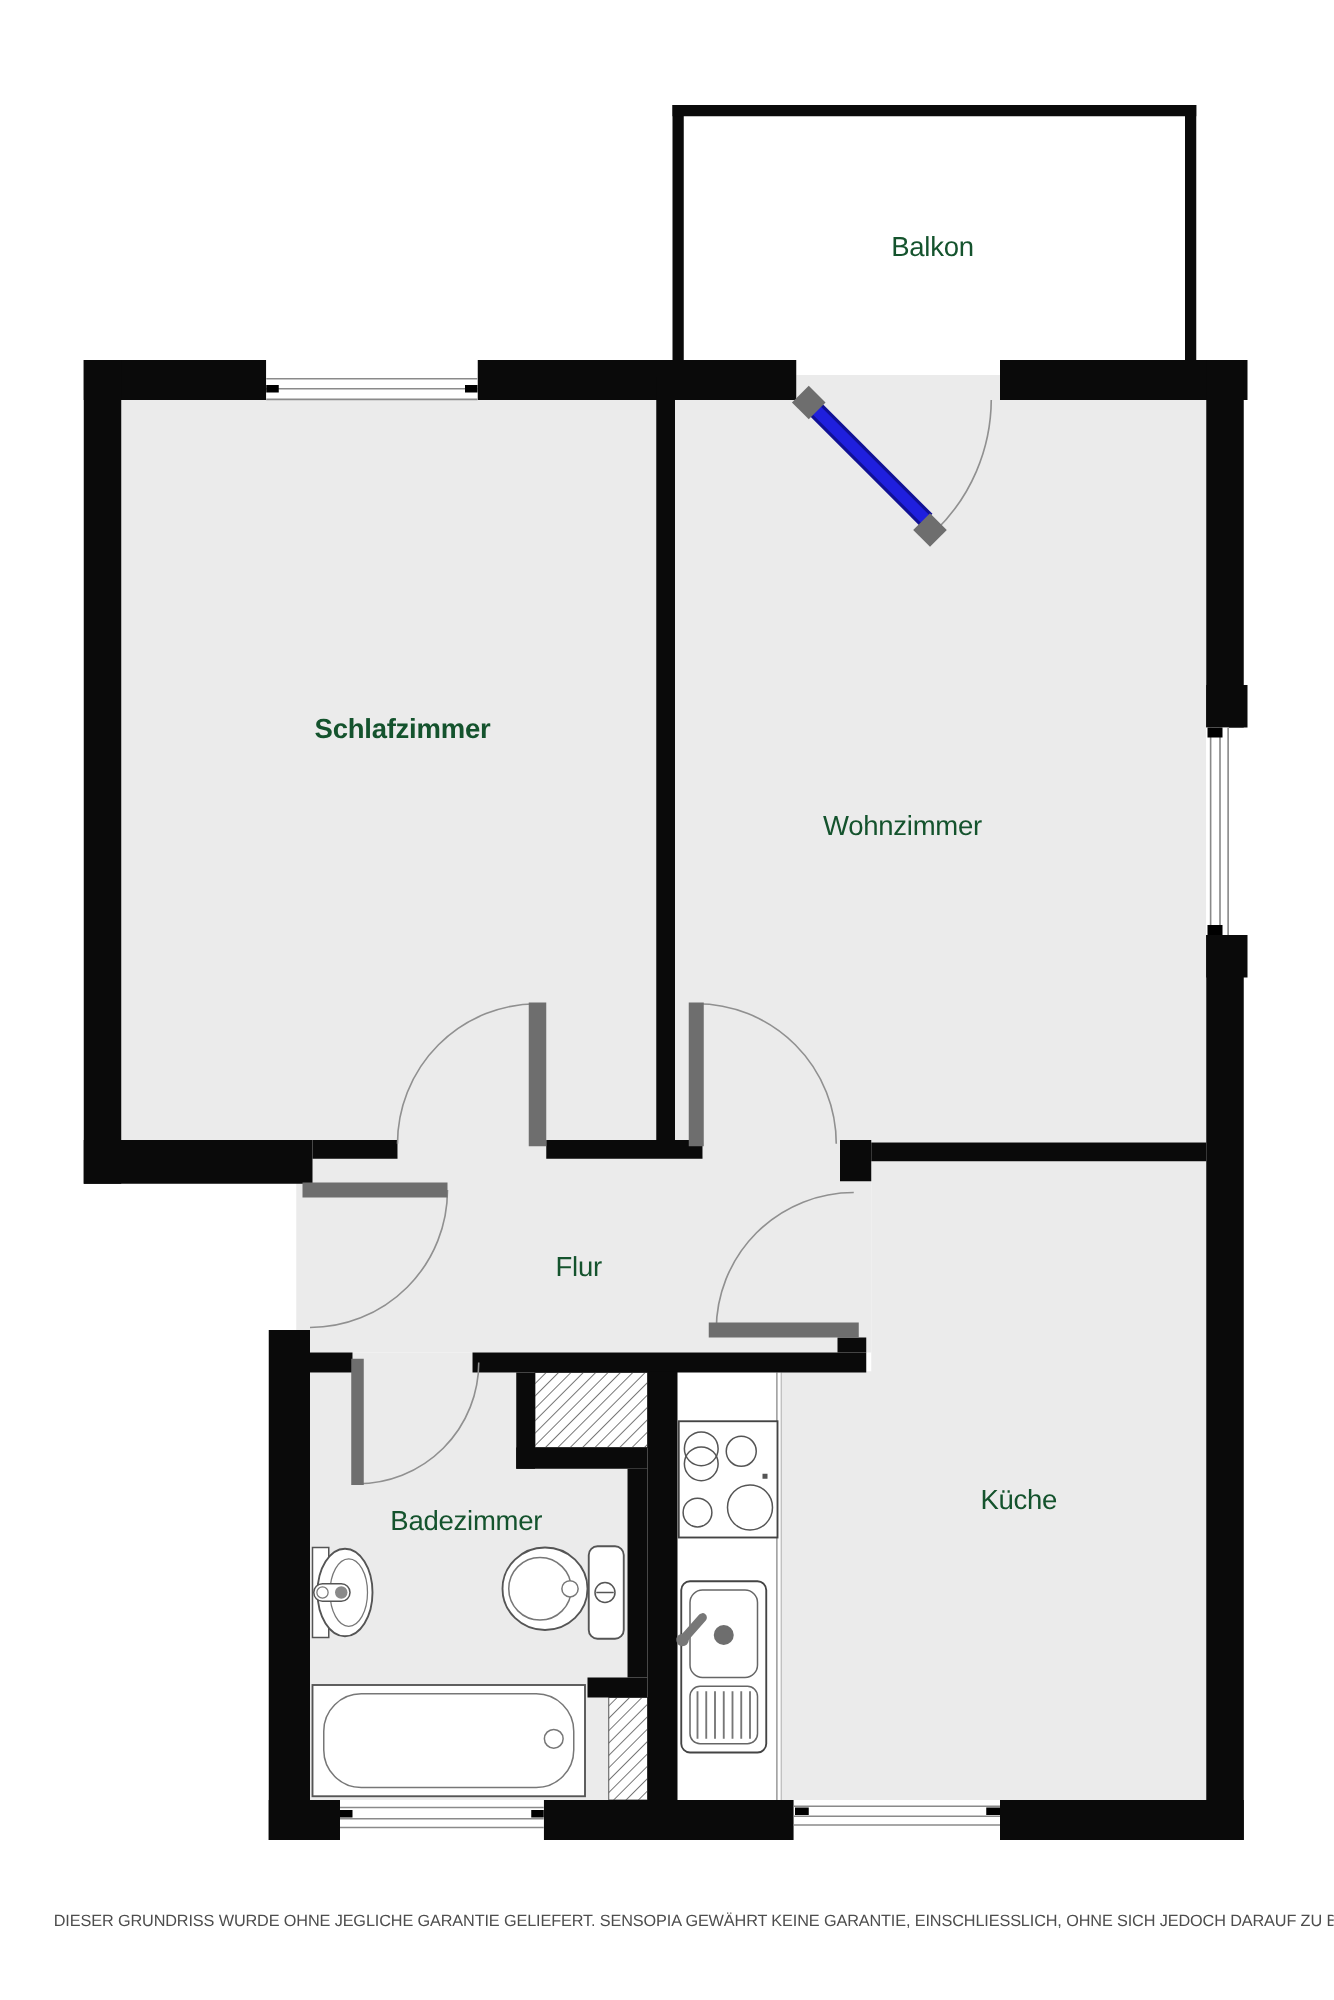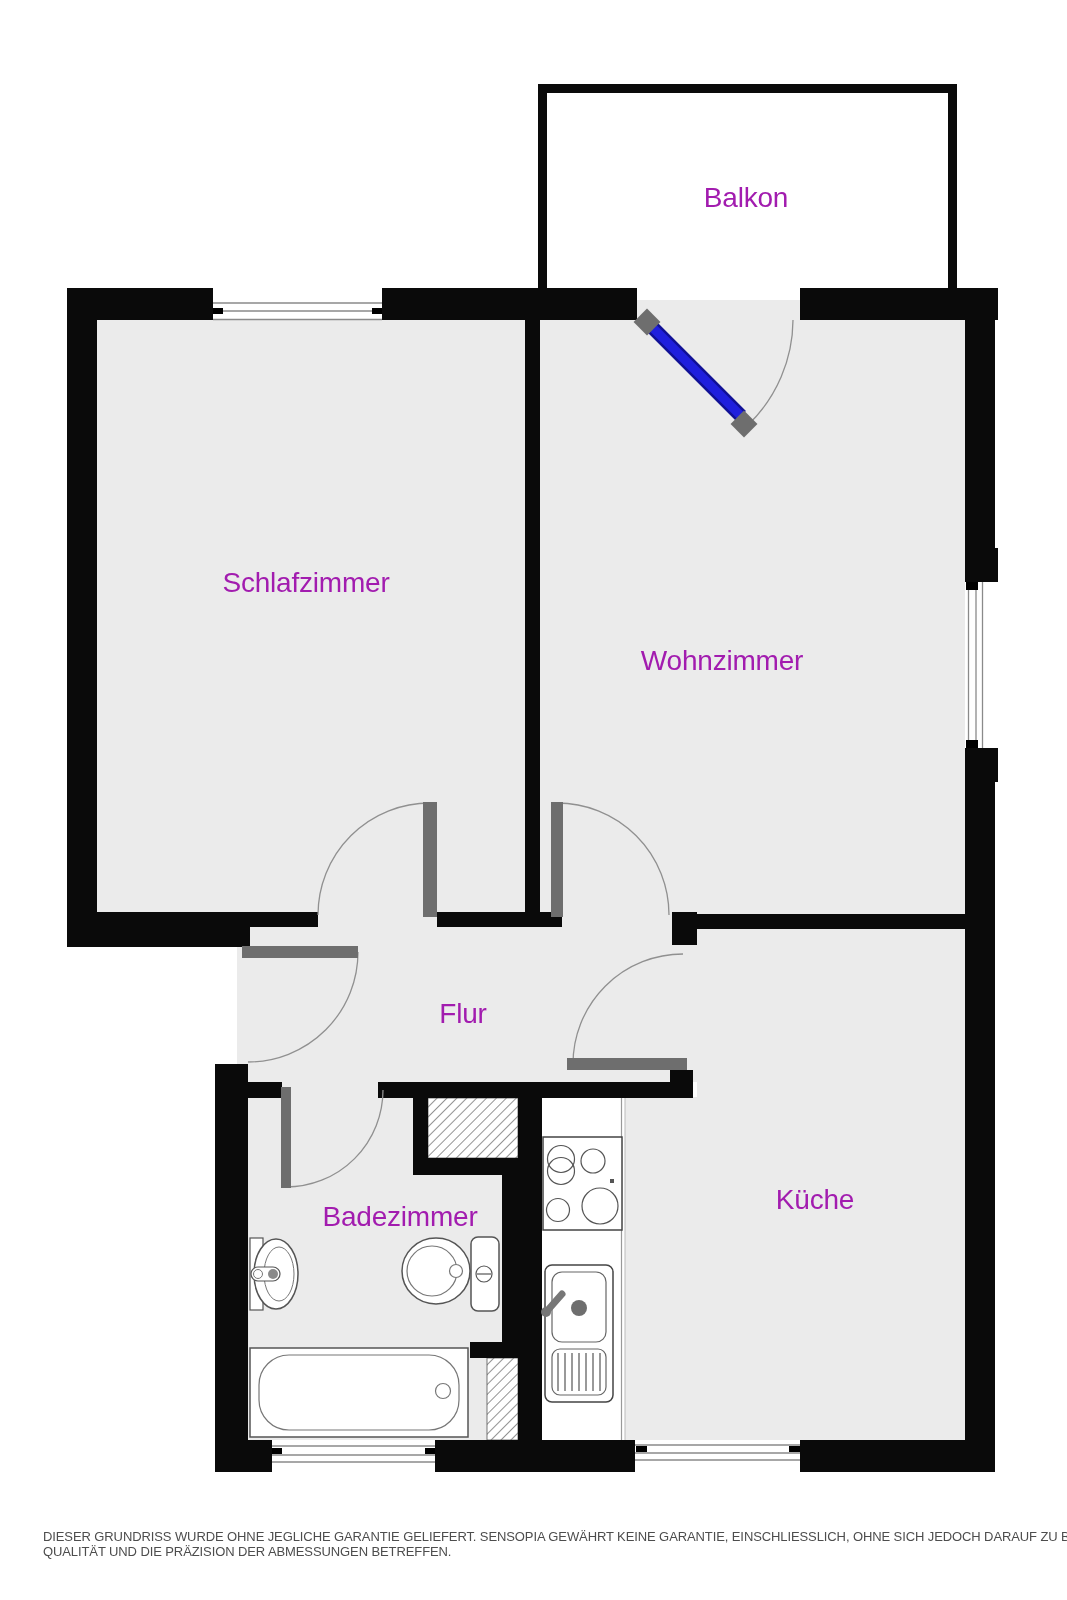--- a/index.html
+++ b/index.html
@@ -1,19 +1,19 @@
 <!DOCTYPE html>
 <html><head>
 <meta charset="utf-8">
 <style>
   html,body{margin:0;padding:0;background:#ffffff;}
   .canvas{position:relative;width:1067px;height:1600px;background:#ffffff;overflow:hidden;
           font-family:"Liberation Sans", sans-serif;}
   .plan-svg{position:absolute;left:0;top:0;width:1067px;height:1600px;}
-  .room-label{position:absolute;transform:translate(-50%,-50%);font-size:28px;color:#a21caf;
+  .room-label{position:absolute;transform:translate(-50%,-50%);font-size:22px;color:#14532d;
               letter-spacing:-0.2px;white-space:nowrap;}
   .disclaimer{position:absolute;left:43px;top:1530px;width:1000px;font-size:13px;line-height:14.5px;
               color:#4d4d4d;letter-spacing:-0.1px;}
   .disclaimer div{white-space:nowrap;}
 </style>
 </head>
 <body>
 
 <div class="canvas">
 
@@ -198,24 +198,23 @@
     <line x1="565" y1="1353" x2="565" y2="1391" stroke="#777777" stroke-width="1.5"></line>
     <line x1="572" y1="1353" x2="572" y2="1391" stroke="#777777" stroke-width="1.5"></line>
     <line x1="579" y1="1353" x2="579" y2="1391" stroke="#777777" stroke-width="1.5"></line>
     <line x1="586" y1="1353" x2="586" y2="1391" stroke="#777777" stroke-width="1.5"></line>
     <line x1="593" y1="1353" x2="593" y2="1391" stroke="#777777" stroke-width="1.5"></line>
     <line x1="600" y1="1353" x2="600" y2="1391" stroke="#777777" stroke-width="1.5"></line>
   </g>
 </svg>
 
 <div class="room-label" style="left:746px;top:198px;">Balkon</div>
-<div class="room-label" style="left:306px;top:583px;">Schlafzimmer</div>
+<div class="room-label" style="left:322px;top:583px;font-weight:bold;">Schlafzimmer</div>
 <div class="room-label" style="left:722px;top:661px;">Wohnzimmer</div>
 <div class="room-label" style="left:463px;top:1014px;">Flur</div>
-<div class="room-label" style="left:373px;top:1217px;margin-left:27px;">Badezimmer</div>
+<div class="room-label" style="left:373px;top:1217px;">Badezimmer</div>
 <div class="room-label" style="left:815px;top:1200px;">Küche</div>
 
 <div class="disclaimer">
   <div>DIESER GRUNDRISS WURDE OHNE JEGLICHE GARANTIE GELIEFERT. SENSOPIA GEWÄHRT KEINE GARANTIE, EINSCHLIESSLICH, OHNE SICH JEDOCH DARAUF ZU BESCHRÄNKEN, GARANTIEN, DIE DIE</div>
-  <div>QUALITÄT UND DIE PRÄZISION DER ABMESSUNGEN BETREFFEN.</div>
 </div>
 
 </div>
 
 </body></html>

